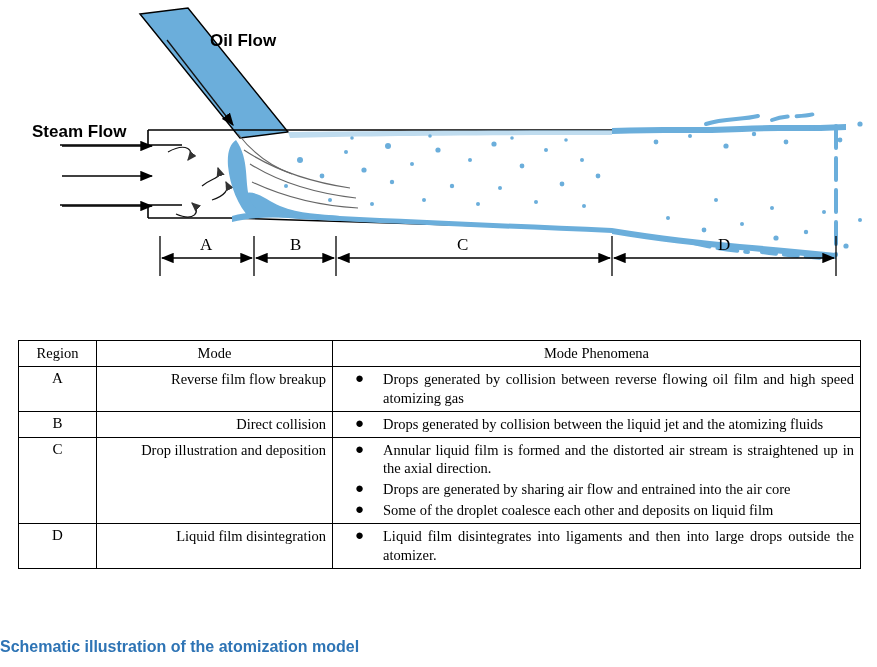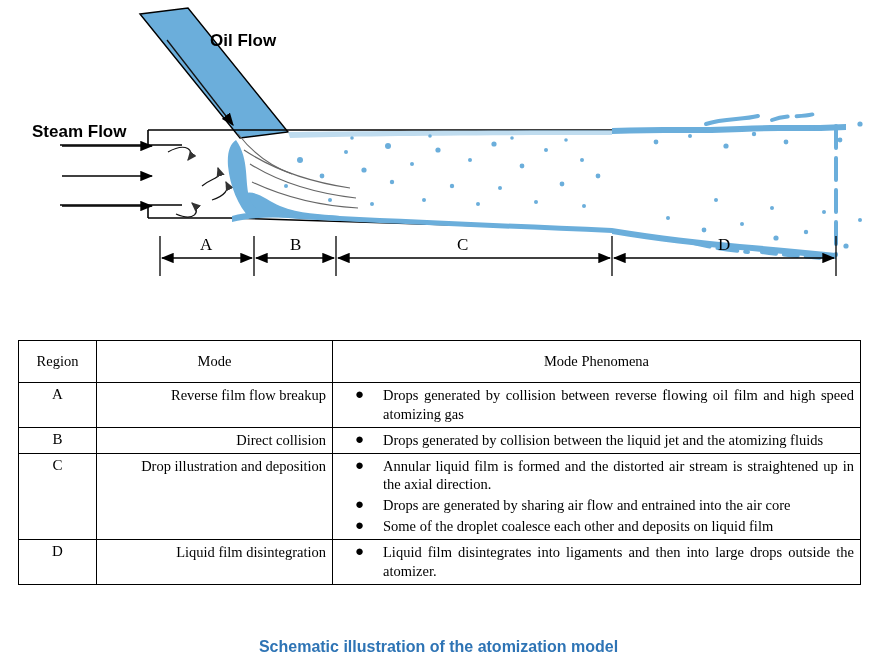--- a/index.html
+++ b/index.html
@@ -50,21 +50,21 @@
   }
   table.phenomena th,
   table.phenomena td {
     border: 1px solid #000000;
     vertical-align: top;
     padding: 3px 6px;
   }
   table.phenomena thead th {
     text-align: center;
     font-weight: normal;
-    padding: 12px 6px;
+    padding: 4px 6px;
   }
   .col-region { width: 78px; }
   .col-mode   { width: 236px; }
   .col-phen   { width: 528px; }
   td.region-cell {
     text-align: center;
     vertical-align: middle;
     font-size: 15px;
   }
   td.mode-cell {
@@ -93,21 +93,20 @@
     left: 16px;
     top: -1px;
     font-size: 15px;
     line-height: 1.3;
   }
   #caption {
     position: absolute;
     left: 0;
     top: 638px;
     width: 877px;
-    text-align: center;
     font-family: "Liberation Sans", sans-serif;
     font-weight: bold;
     font-size: 16px;
     color: #2E74B5;
   }
 </style>
 </head>
 <body>
 
 <div id="figure">

